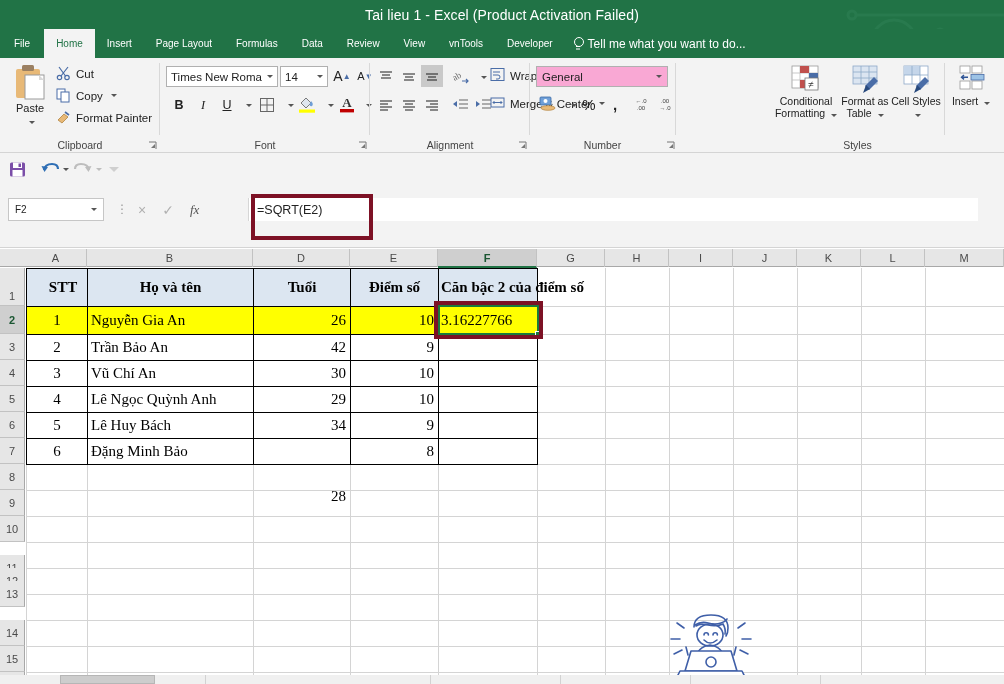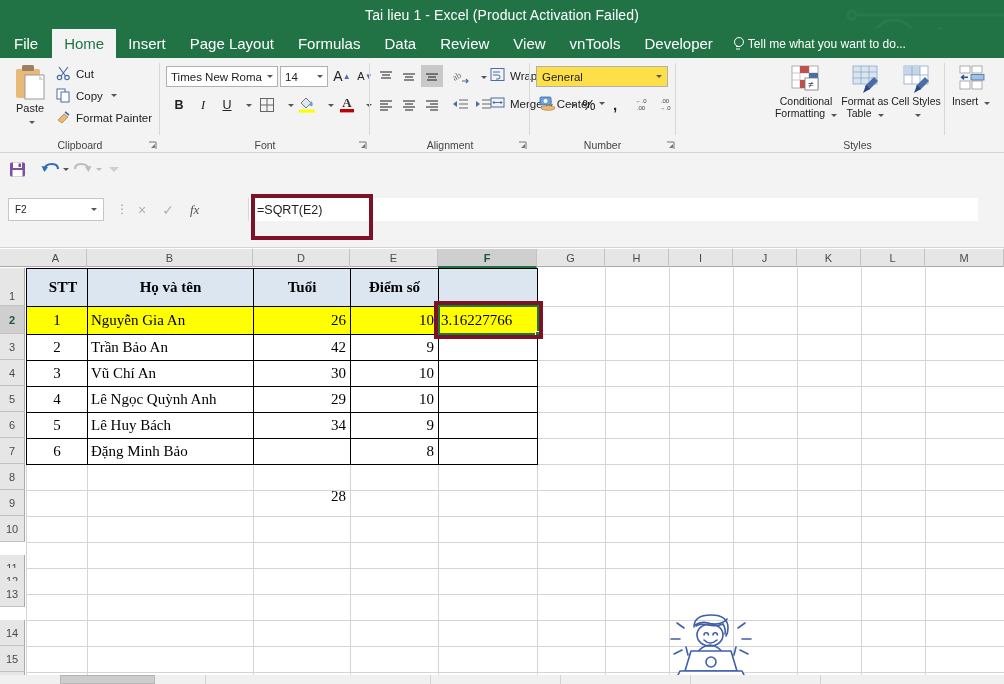--- a/index.html
+++ b/index.html
@@ -21,21 +21,21 @@
   .titlebar .ttl { position:relative; z-index:3; letter-spacing:.1px; }
   .ribbon-deco { position:absolute; right:0; top:0; width:200px; height:60px; z-index:1; opacity:.55; }
 
   
   .tabstrip {
     position:absolute; left:0; top:29px; width:1004px; height:29px;
     background:#217346; display:flex; align-items:flex-end; z-index:4;
   }
   .tab {
     height:29px; line-height:29px; padding:0 12px; color:#ffffff;
-    font-size:15px; white-space:nowrap; cursor:default;
+    font-size:10px; white-space:nowrap; cursor:default;
   }
   .tab.file { padding:0 14px; }
   .tab.active { background:#f3f3f3; color:#217346; }
   .tellme { display:flex; align-items:center; gap:5px; color:#ffffff; font-size:12px; padding:0 8px; height:29px; }
   .bulb { width:10px; height:13px; display:inline-block; position:relative; }
   .bulb:before{content:""; position:absolute; left:1px; top:0; width:8px; height:8px; border:1.3px solid #fff; border-radius:50%;}
   .bulb:after{content:""; position:absolute; left:3px; top:9px; width:4px; height:1.3px; background:#fff; box-shadow:0 2.5px 0 #fff;}
 
   
   .ribbon {
@@ -63,21 +63,21 @@
   .g-font { left:160px; width:210px; }
   .fbox { position:absolute; background:#fff; border:1px solid #b0b0b0; height:21px; font-size:11.5px; color:#222;
           display:flex; align-items:center; padding:0 4px; }
   .fbtn { position:absolute; height:22px; min-width:22px; display:flex; align-items:center; justify-content:center;
           font-size:12.5px; color:#222; }
 
   
   .g-align { left:370px; width:160px; }
   
   .g-num { left:530px; width:240px; }
-  .numbox { position:absolute; left:6px; top:8px; width:132px; height:21px; background:#fde047; border:1px solid #b0b0b0;
+  .numbox { position:absolute; left:6px; top:8px; width:132px; height:21px; background:#f9a8d4; border:1px solid #b0b0b0;
             font-size:11.5px; color:#222; display:flex; align-items:center; padding:0 5px; }
   
   .g-styles { left:770px; width:175px; }
   .stylebtn { position:absolute; top:6px; width:56px; text-align:center; font-size:10.5px; color:#222; line-height:11.5px; }
   .stylebtn .pic { width:34px; height:30px; margin:0 auto 2px; }
   
   .g-cells { left:945px; width:59px; }
 
   
   .qat { position:absolute; left:0; top:153px; width:1004px; height:33px; background:#f3f3f3; }
@@ -641,20 +641,21 @@
   <div class="tbl-border" style="left:87px;  top:19px;  width:1px; height:197px;"></div>
   <div class="tbl-border" style="left:253px; top:19px;  width:1px; height:197px;"></div>
   <div class="tbl-border" style="left:350px; top:19px;  width:1px; height:197px;"></div>
   <div class="tbl-border" style="left:438px; top:19px;  width:1px; height:197px;"></div>
   <div class="tbl-border" style="left:537px; top:19px;  width:1px; height:197px;"></div>
 
   <div class="cell" style="left:33px;  top:20px; width:60px;  height:37px; justify-content:center; font-weight:bold;">STT</div>
   <div class="cell" style="left:88px;  top:20px; width:165px; height:37px; justify-content:center; font-weight:bold;">Họ và tên</div>
   <div class="cell" style="left:254px; top:20px; width:96px;  height:37px; justify-content:center; font-weight:bold;">Tuổi</div>
   <div class="cell" style="left:351px; top:20px; width:87px;  height:37px; justify-content:center; font-weight:bold;">Điểm số</div>
+  <div class="cell" style="left:441px; top:20px; width:200px; height:37px; justify-content:flex-start; font-weight:bold;">Căn bậc 2 của điểm số</div>
 
   <div class="cell" style="left:27px;  top:58px; width:60px;  height:27px; justify-content:center;">1</div>
   <div class="cell" style="left:91px;  top:58px; width:162px; height:27px;">Nguyễn Gia An</div>
   <div class="cell" style="left:254px; top:58px; width:92px;  height:27px; justify-content:flex-end;">26</div>
   <div class="cell" style="left:351px; top:58px; width:83px;  height:27px; justify-content:flex-end;">10</div>
   <div class="cell" style="left:441px; top:58px; width:92px;  height:27px; justify-content:flex-start;">3.16227766</div>
 
   <div class="cell" style="left:27px;  top:86px; width:60px;  height:25px; justify-content:center;">2</div>
   <div class="cell" style="left:91px;  top:86px; width:162px; height:25px;">Trần Bảo An</div>
   <div class="cell" style="left:254px; top:86px; width:92px;  height:25px; justify-content:flex-end;">42</div>

